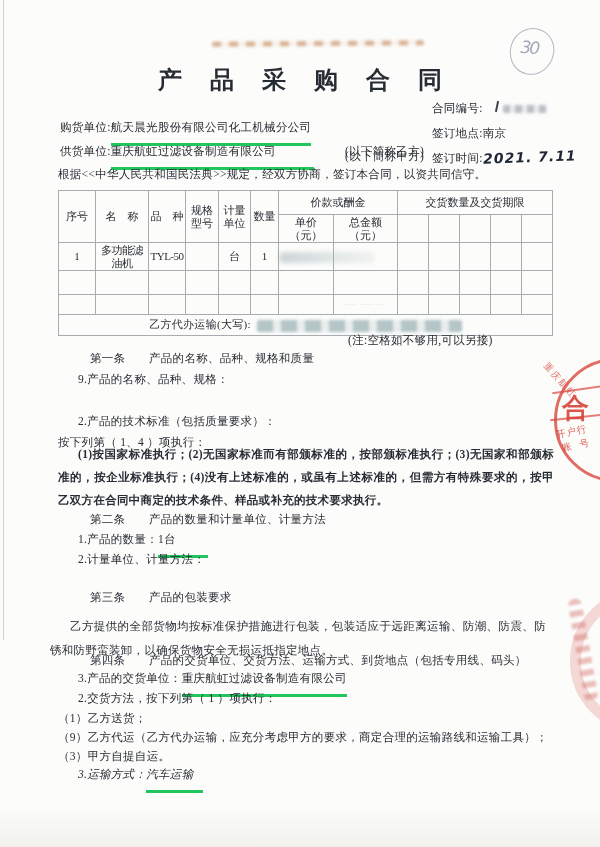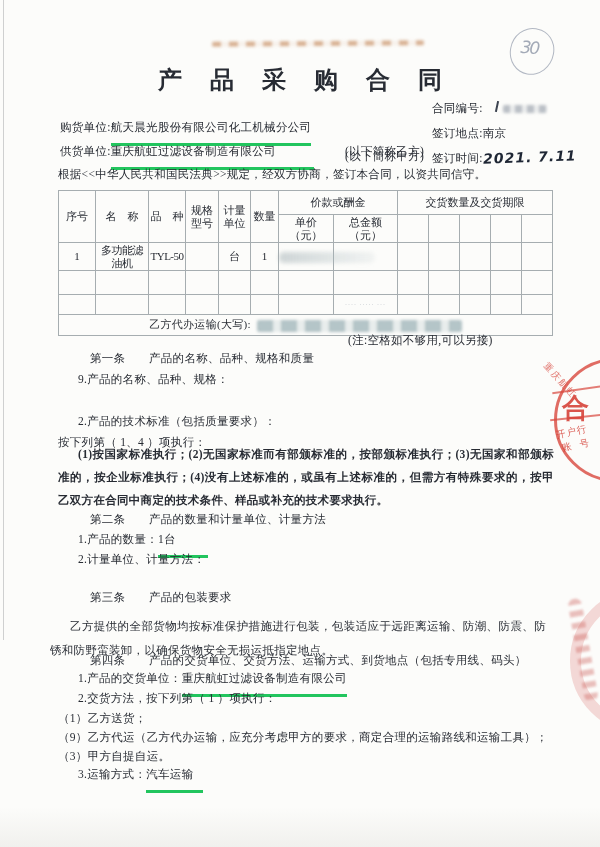--- a/index.html
+++ b/index.html
@@ -207,27 +207,27 @@
   <div class="tl" style="left:78px;top:532px;">
     <span>1.产品的数量：</span><span class="u" style="padding-right:32px;">1台</span>
   </div>
   <div class="tl" style="left:78px;top:552px;">2.计量单位、计量方法：</div>
 
   <div class="tl" style="left:90px;top:590px;text-align:center;">第三条　　产品的包装要求</div>
   <div class="tl wrap2" style="left:50px;top:606px;margin-top:8px;">乙方提供的全部货物均按标准保护措施进行包装，包装适应于远距离运输、防潮、防震、防锈和防野蛮装卸，以确保货物安全无损运抵指定地点。</div>
 
   <div class="tl" style="left:90px;top:653px;">第四条　　产品的交货单位、交货方法、运输方式、到货地点（包括专用线、码头）</div>
   <div class="tl" style="left:78px;top:671px;">
-    <span>1.产品的交货单位：</span><span class="u">重庆航虹过滤设备制造有限公司</span>
+    <span>3.产品的交货单位：</span><span class="u">重庆航虹过滤设备制造有限公司</span>
   </div>
   <div class="tl" style="left:78px;top:691px;">2.交货方法，按下列第（ 1 ）项执行：</div>
   <div class="tl" style="left:58px;top:711px;">（1）乙方送货；</div>
   <div class="tl" style="left:58px;top:730px;">（9）乙方代运（乙方代办运输，应充分考虑甲方的要求，商定合理的运输路线和运输工具）；</div>
   <div class="tl" style="left:58px;top:749px;">（3）甲方自提自运。</div>
-  <div class="tl" style="left:78px;top:767px;">
+  <div class="tl" style="left:78px;top:767px;font-style:italic;">
     <span>3.运输方式：</span><span class="u" style="padding-right:10px;">汽车运输</span>
   </div>
 
   <div class="stamp-upper">
     <div class="ring"></div>
     <div class="arc">重庆航虹</div>
     <div class="chord1"></div>
     <div class="big">合</div>
     <div class="chord2"></div>
     <div class="s1">开户行</div>

